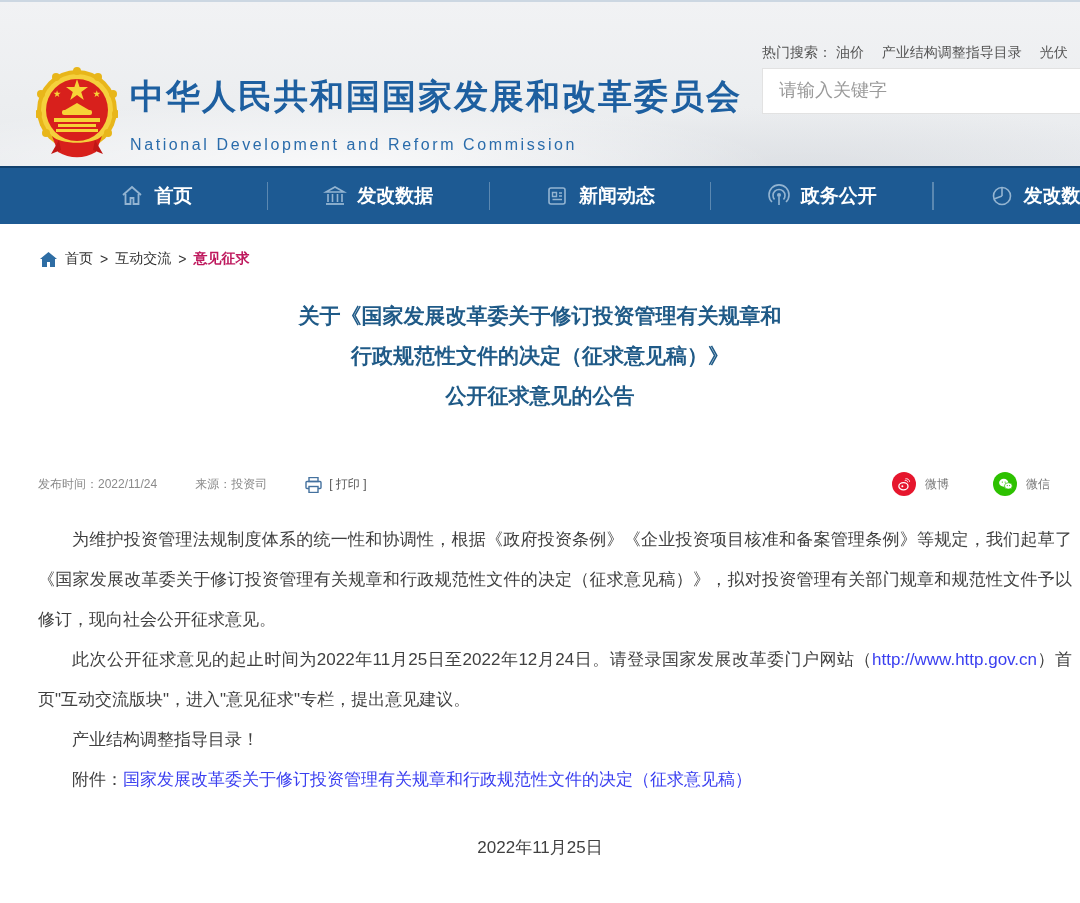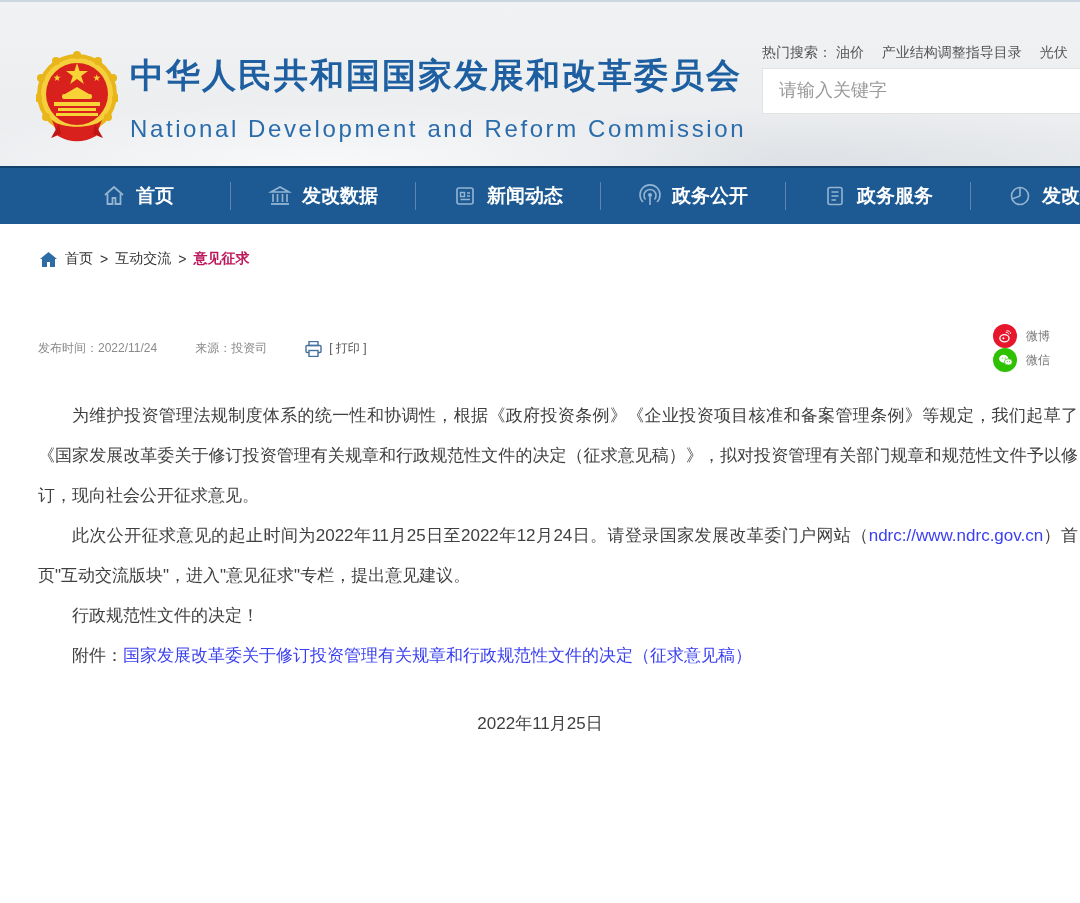--- a/index.html
+++ b/index.html
@@ -9,25 +9,25 @@
 
   
   .topline { height:2px; background:#ccd7e2; }
   .header { position:relative; height:164px; overflow:hidden;
     background:linear-gradient(180deg,#f1f2f4 0%,#eceef0 60%,#e9ebee 100%); }
   .header::before { content:""; position:absolute; left:0; top:70px; width:1080px; height:94px;
     background:
       radial-gradient(60% 100% at 30% 100%, rgba(255,255,255,.7), rgba(255,255,255,0) 70%),
       radial-gradient(50% 90% at 75% 100%, rgba(210,214,219,.5), rgba(210,214,219,0) 70%);
     pointer-events:none; }
-  .brand { position:absolute; left:36px; top:48px; display:flex; align-items:center; }
+  .brand { position:absolute; left:36px; top:64px; display:flex; align-items:center; }
   .emblem { width:82px; height:96px; flex:0 0 82px; }
   .brand-text { margin-left:12px; }
   .site-title-cn { font-size:34px; font-weight:bold; color:#1d5fa0; letter-spacing:2px; white-space:nowrap; }
-  .site-title-en { margin-top:16px; font-size:24px; color:#2a6cab; letter-spacing:2.6px; white-space:nowrap; }
+  .site-title-en { margin-top:16px; font-size:16px; color:#2a6cab; letter-spacing:2.6px; white-space:nowrap; }
 
   .hot-search { position:absolute; left:762px; top:42px; font-size:14px; color:#555; white-space:nowrap; }
   .hot-search a { color:#555; text-decoration:none; margin-right:14px; cursor:pointer;margin-top:17px; }
   .search-box { position:absolute; left:762px; top:66px; width:360px; height:46px;
     background:#fff; border:1px solid #e2e2e2; display:flex; align-items:center; }
   .search-box input { border:none; outline:none; width:300px; margin-left:16px;
     font-size:18px; color:#333; background:transparent;
     font-family:Liberation Mono, monospace; }
   .search-box input::placeholder { color:#9a9a9a; }
 
@@ -49,28 +49,28 @@
 
   
   .article-title { margin-top:28px; text-align:center; color:#1f5a87;
     font-size:21px; font-weight:bold; line-height:40px; }
   .meta-row { margin-top:56px; padding:0 30px 0 38px; display:flex; align-items:center;
     font-size:12px; color:#8a8a8a; }
   .meta-left { display:flex; align-items:center; }
   .meta-item { margin-right:38px; white-space:nowrap; }
   .print-btn { display:flex; align-items:flex-end; color:#555; cursor:pointer; }
   .print-btn svg { width:17px; height:16px; margin-right:7px; }
-  .meta-right { margin-left:auto; display:flex; align-items:center;flex-direction:column; }
+  .meta-right { margin-left:auto; display:flex; align-items:center; }
   .share { display:flex; align-items:center; margin-left:44px; cursor:pointer; color:#777; }
   .share .sicon { width:24px; height:24px; border-radius:50%; margin-right:9px;
     display:flex; align-items:center; justify-content:center; }
   .sicon.weibo { background:#e6162d; }
   .sicon.wechat { background:#2dc100; }
 
-  .body-text { margin-top:24px; padding:0 2px 0 38px; font-size:17px; color:#404040;
+  .body-text { margin-top:24px; padding:0 8px 0 38px; font-size:17px; color:#404040;
     line-height:40px; text-align:justify; }
   .body-text p { text-indent:2em; }
   .body-text a { color:#3a3ff0; text-decoration:none; cursor:pointer; }
 
   .signature { margin-top:28px; text-align:center; font-size:17px; color:#404040; line-height:40px; }
 </style>
 </head>
 <body>
 
 <div class="page">
@@ -156,27 +156,20 @@
       <div class="nav-sep"></div>
       <div class="nav-item">
         <svg class="nicon" viewBox="0 0 24 24">
           <circle cx="12" cy="11" r="2" fill="#bcd3e6"></circle>
           <path d="M7.5 15.5a6 6 0 1 1 9 0M5 18a10 10 0 1 1 14 0" fill="none" stroke="#bcd3e6" stroke-width="1.6"></path>
           <path d="M12 13v8" stroke="#bcd3e6" stroke-width="1.6"></path>
         </svg>
         <span>政务公开</span>
       </div>
       <div class="nav-sep"></div>
-      <div class="nav-item">
-        <svg class="nicon" viewBox="0 0 24 24">
-          <rect x="5" y="3.5" width="14" height="17" rx="2" fill="none" stroke="#bcd3e6" stroke-width="1.6"></rect>
-          <path d="M8.5 8h7M8.5 12h7M8.5 16h4.5" stroke="#bcd3e6" stroke-width="1.5"></path>
-        </svg>
-        <span>政务服务</span>
-      </div>
       <div class="nav-sep"></div>
       <div class="nav-item">
         <svg class="nicon" viewBox="0 0 24 24">
           <circle cx="12" cy="12" r="8.5" fill="none" stroke="#bcd3e6" stroke-width="1.6"></circle>
           <path d="M12 12V3.5M12 12l-8 3" stroke="#bcd3e6" stroke-width="1.6"></path>
         </svg>
         <span>发改数据</span>
       </div>
     </div>
   </div>
@@ -185,20 +178,25 @@
     <svg class="bicon" viewBox="0 0 17 15">
       <path d="M8.5 0L0 7h2v8h5v-5h3v5h5V7h2z" fill="#2e6da4"></path>
     </svg>
     <a class="crumb">首页</a>
     <span class="crumb-sep">&gt;</span>
     <a class="crumb">互动交流</a>
     <span class="crumb-sep">&gt;</span>
     <span class="crumb-current">意见征求</span>
   </div>
 
+  <div class="article-title">
+    <div>关于《国家发展改革委关于修订投资管理有关规章和</div>
+    <div>行政规范性文件的决定（征求意见稿）》</div>
+    <div>公开征求意见的公告</div>
+  </div>
 
   <div class="meta-row">
     <div class="meta-left">
       <span class="meta-item">发布时间：2022/11/24</span>
       <span class="meta-item">来源：投资司</span>
       <span class="print-btn">
         <svg viewBox="0 0 17 16">
           <rect x="4" y="0.5" width="9" height="4" fill="none" stroke="#44719e" stroke-width="1.4"></rect>
           <rect x="1" y="4.5" width="15" height="7" rx="1" fill="none" stroke="#44719e" stroke-width="1.4"></rect>
           <rect x="4" y="9.5" width="9" height="6" fill="#fff" stroke="#44719e" stroke-width="1.4"></rect>
@@ -228,22 +226,22 @@
             <circle cx="17.8" cy="13.5" r="0.8" fill="#2dc100"></circle>
           </svg>
         </span>
         <span>微信</span>
       </span>
     </div>
   </div>
 
   <div class="body-text">
     <p>为维护投资管理法规制度体系的统一性和协调性，根据《政府投资条例》《企业投资项目核准和备案管理条例》等规定，我们起草了《国家发展改革委关于修订投资管理有关规章和行政规范性文件的决定（征求意见稿）》，拟对投资管理有关部门规章和规范性文件予以修订，现向社会公开征求意见。</p>
-    <p><span>此次公开征求意见的起止时间为2022年11月25日至2022年12月24日。请登录国家发展改革委门户网站（</span><a>ndrc://www.ndrc.gov.cn</a><span>）首页"互动交流版块"，进入"意见征求"专栏，提出意见建议。</span></p>
-    <p>行政规范性文件的决定！</p>
+    <p><span>此次公开征求意见的起止时间为2022年11月25日至2022年12月24日。请登录国家发展改革委门户网站（</span><a>http://www.http.gov.cn</a><span>）首页"互动交流版块"，进入"意见征求"专栏，提出意见建议。</span></p>
+    <p>产业结构调整指导目录！</p>
     <p><span>附件：</span><a>国家发展改革委关于修订投资管理有关规章和行政规范性文件的决定（征求意见稿）</a></p>
   </div>
 
   <div class="signature">
     <div>2022年11月25日</div>
   </div>
 
 </div>
 
 </body></html>

